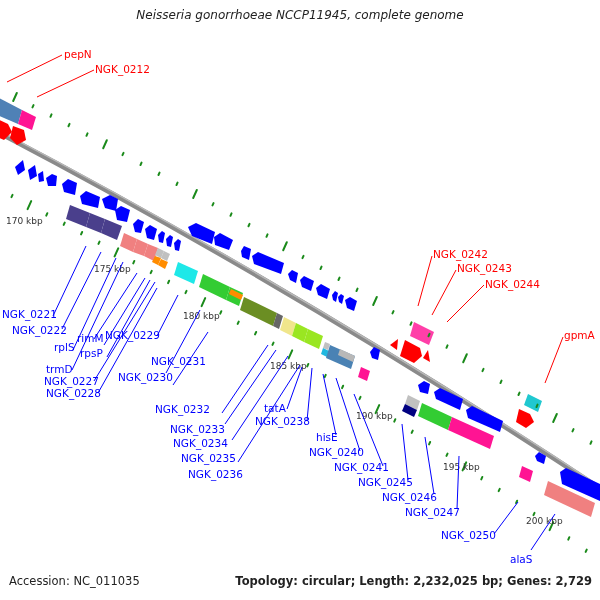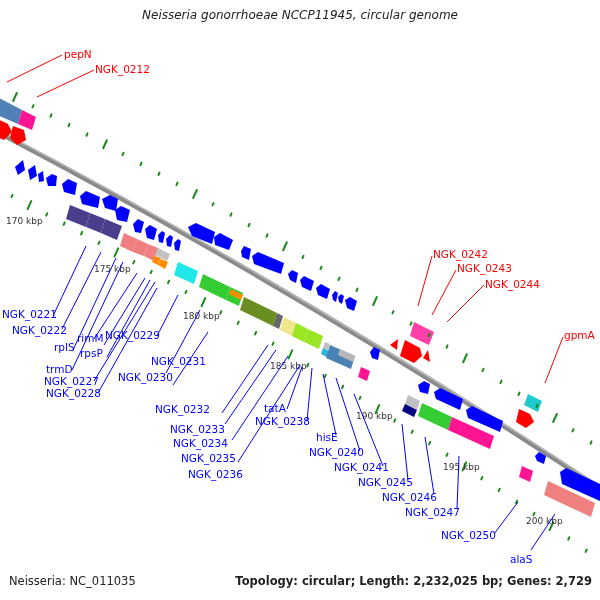--- a/index.html
+++ b/index.html
@@ -10,21 +10,21 @@
   #map { position: absolute; top: 0; left: 0; }
   .footer { position: absolute; top: 574px; font-size: 11.5px; color: #222; }
   #acc { left: 9px; }
   #topo { right: 8px; font-weight: bold; }
   .lbl { font-size: 10.5px; font-family: "DejaVu Sans", sans-serif; }
   .kbp { font-size: 9px; fill: #333; font-family: "DejaVu Sans", sans-serif; }
 </style>
 </head>
 <body>
 
-<div id="title">Neisseria gonorrhoeae NCCP11945, circular genome</div>
+<div id="title">Neisseria gonorrhoeae NCCP11945, complete genome</div>
 
 <svg id="map" width="600" height="600">
 
   <path d="M -10 128 Q 300 290 610 495" stroke="#8a8a8a" stroke-width="5" fill="none"></path>
   <path d="M -10 126 Q 300 288 610 493" stroke="#b8b8b8" stroke-width="1.5" fill="none"></path>
 
   <g>
     <polygon points="-5,96 22,110 18,124 -5,114" fill="#4f81b6"></polygon>
     <polygon points="22,110 36,117 32,130 18,124" fill="#ff1493"></polygon>
     <polygon points="-5,118 8,124 12,132 4,140 -5,136" fill="#ff0000"></polygon>
@@ -253,14 +253,14 @@
     <text class="lbl" x="309" y="456">NGK_0240</text>
     <text class="lbl" x="334" y="471">NGK_0241</text>
     <text class="lbl" x="358" y="486">NGK_0245</text>
     <text class="lbl" x="382" y="501">NGK_0246</text>
     <text class="lbl" x="405" y="516">NGK_0247</text>
     <text class="lbl" x="441" y="539">NGK_0250</text>
     <text class="lbl" x="510" y="563">alaS</text>
   </g>
 </svg>
 
-<div id="acc" class="footer">Neisseria: NC_011035</div>
+<div id="acc" class="footer">Accession: NC_011035</div>
 <div id="topo" class="footer">Topology: circular; Length: 2,232,025 bp; Genes: 2,729</div>
 
 </body></html>

